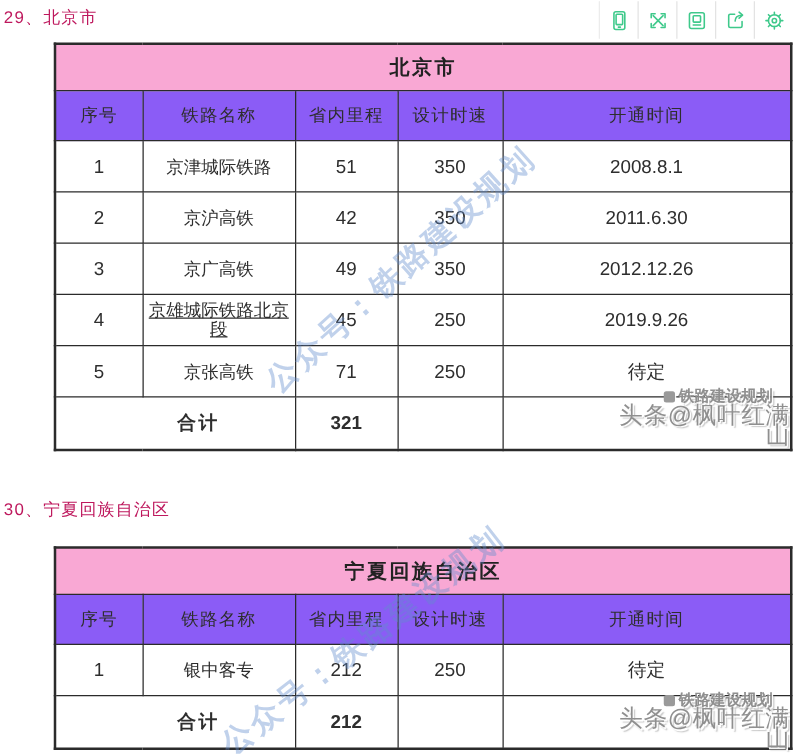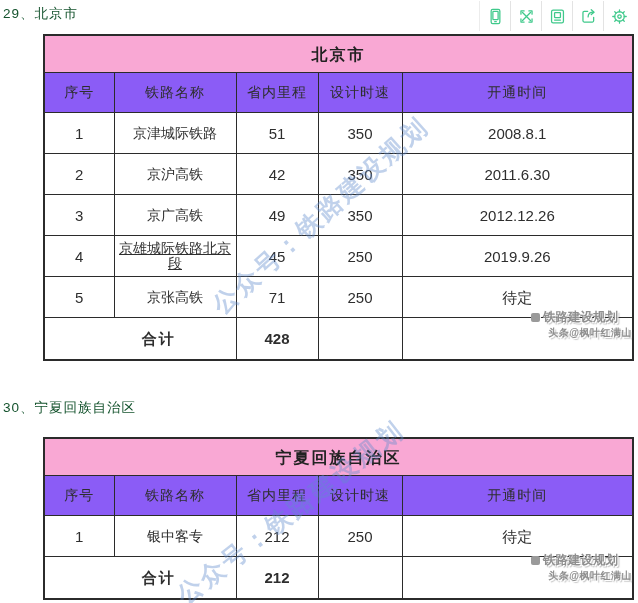--- a/index.html
+++ b/index.html
@@ -1,19 +1,19 @@
 <!DOCTYPE html>
 <html><head>
 <meta charset="utf-8">
 <style>
   html,body{margin:0;padding:0;}
   body{font-family:"Liberation Sans","DejaVu Sans",sans-serif;background:#fff;}
   #stage{position:relative;width:638px;height:603px;background:#ffffff;overflow:hidden;}
 
-  .section-heading{position:absolute;left:3px;font-size:13.5px;color:#14532d;letter-spacing:1px;}
+  .section-heading{position:absolute;left:3px;font-size:13.5px;color:#be185d;letter-spacing:1px;}
   #heading1{top:5px;}
   #heading2{top:399px;}
 
   
   .toolbar{position:absolute;top:1px;left:479px;width:155px;height:30px;display:flex;background:#fff;}
   .tool-btn{flex:1;display:flex;align-items:center;justify-content:center;border-left:1px solid #e3e3e3;cursor:pointer;}
   .tool-btn:first-child{border-left:1px solid #ececec;}
   .tool-btn svg{display:block;}
 
   
@@ -40,21 +40,21 @@
 
   
   .stamp{position:absolute;left:492px;width:140px;z-index:6;pointer-events:none;
     color:#8f8f8f;text-shadow:1px 1px 0 rgba(255,255,255,0.95), 2px 2px 1px rgba(90,90,90,0.35);}
   #stamp1{top:310px;}
   #stamp2{top:553px;}
   .stamp .line1{font-size:12.5px;font-weight:bold;text-align:left;padding-right:14px;line-height:14px;
     display:flex;align-items:center;justify-content:flex-end;gap:3px;}
   .stamp .logo-dot{display:inline-block;width:9px;height:9px;background:#9a9a9a;border-radius:2px;
     box-shadow:1px 1px 0 rgba(255,255,255,0.9);}
-  .stamp .line2{font-size:10px;font-weight:bold;text-align:right;line-height:16px;margin-top:1px;letter-spacing:0.5px;}
+  .stamp .line2{font-size:19px;font-weight:normal;text-align:right;line-height:16px;margin-top:1px;letter-spacing:0.5px;}
 </style>
 </head>
 <body>
 
 <div id="stage">
 
   <div class="section-heading" id="heading1">29、北京市</div>
 
   <div class="toolbar">
     <div class="tool-btn">
@@ -155,21 +155,21 @@
     </tr>
     <tr class="data-row">
       <td class="num">5</td>
       <td>京张高铁</td>
       <td class="num">71</td>
       <td class="num">250</td>
       <td class="num">待定</td>
     </tr>
     <tr class="total-row">
       <td colspan="2" class="total-label">合计</td>
-      <td class="total-num">428</td>
+      <td class="total-num">321</td>
       <td></td>
       <td></td>
     </tr>
   </tbody>
     </table>
 
   <div class="section-heading" id="heading2">30、宁夏回族自治区</div>
 
   <table class="rail-table" id="table2">
     <colgroup>

